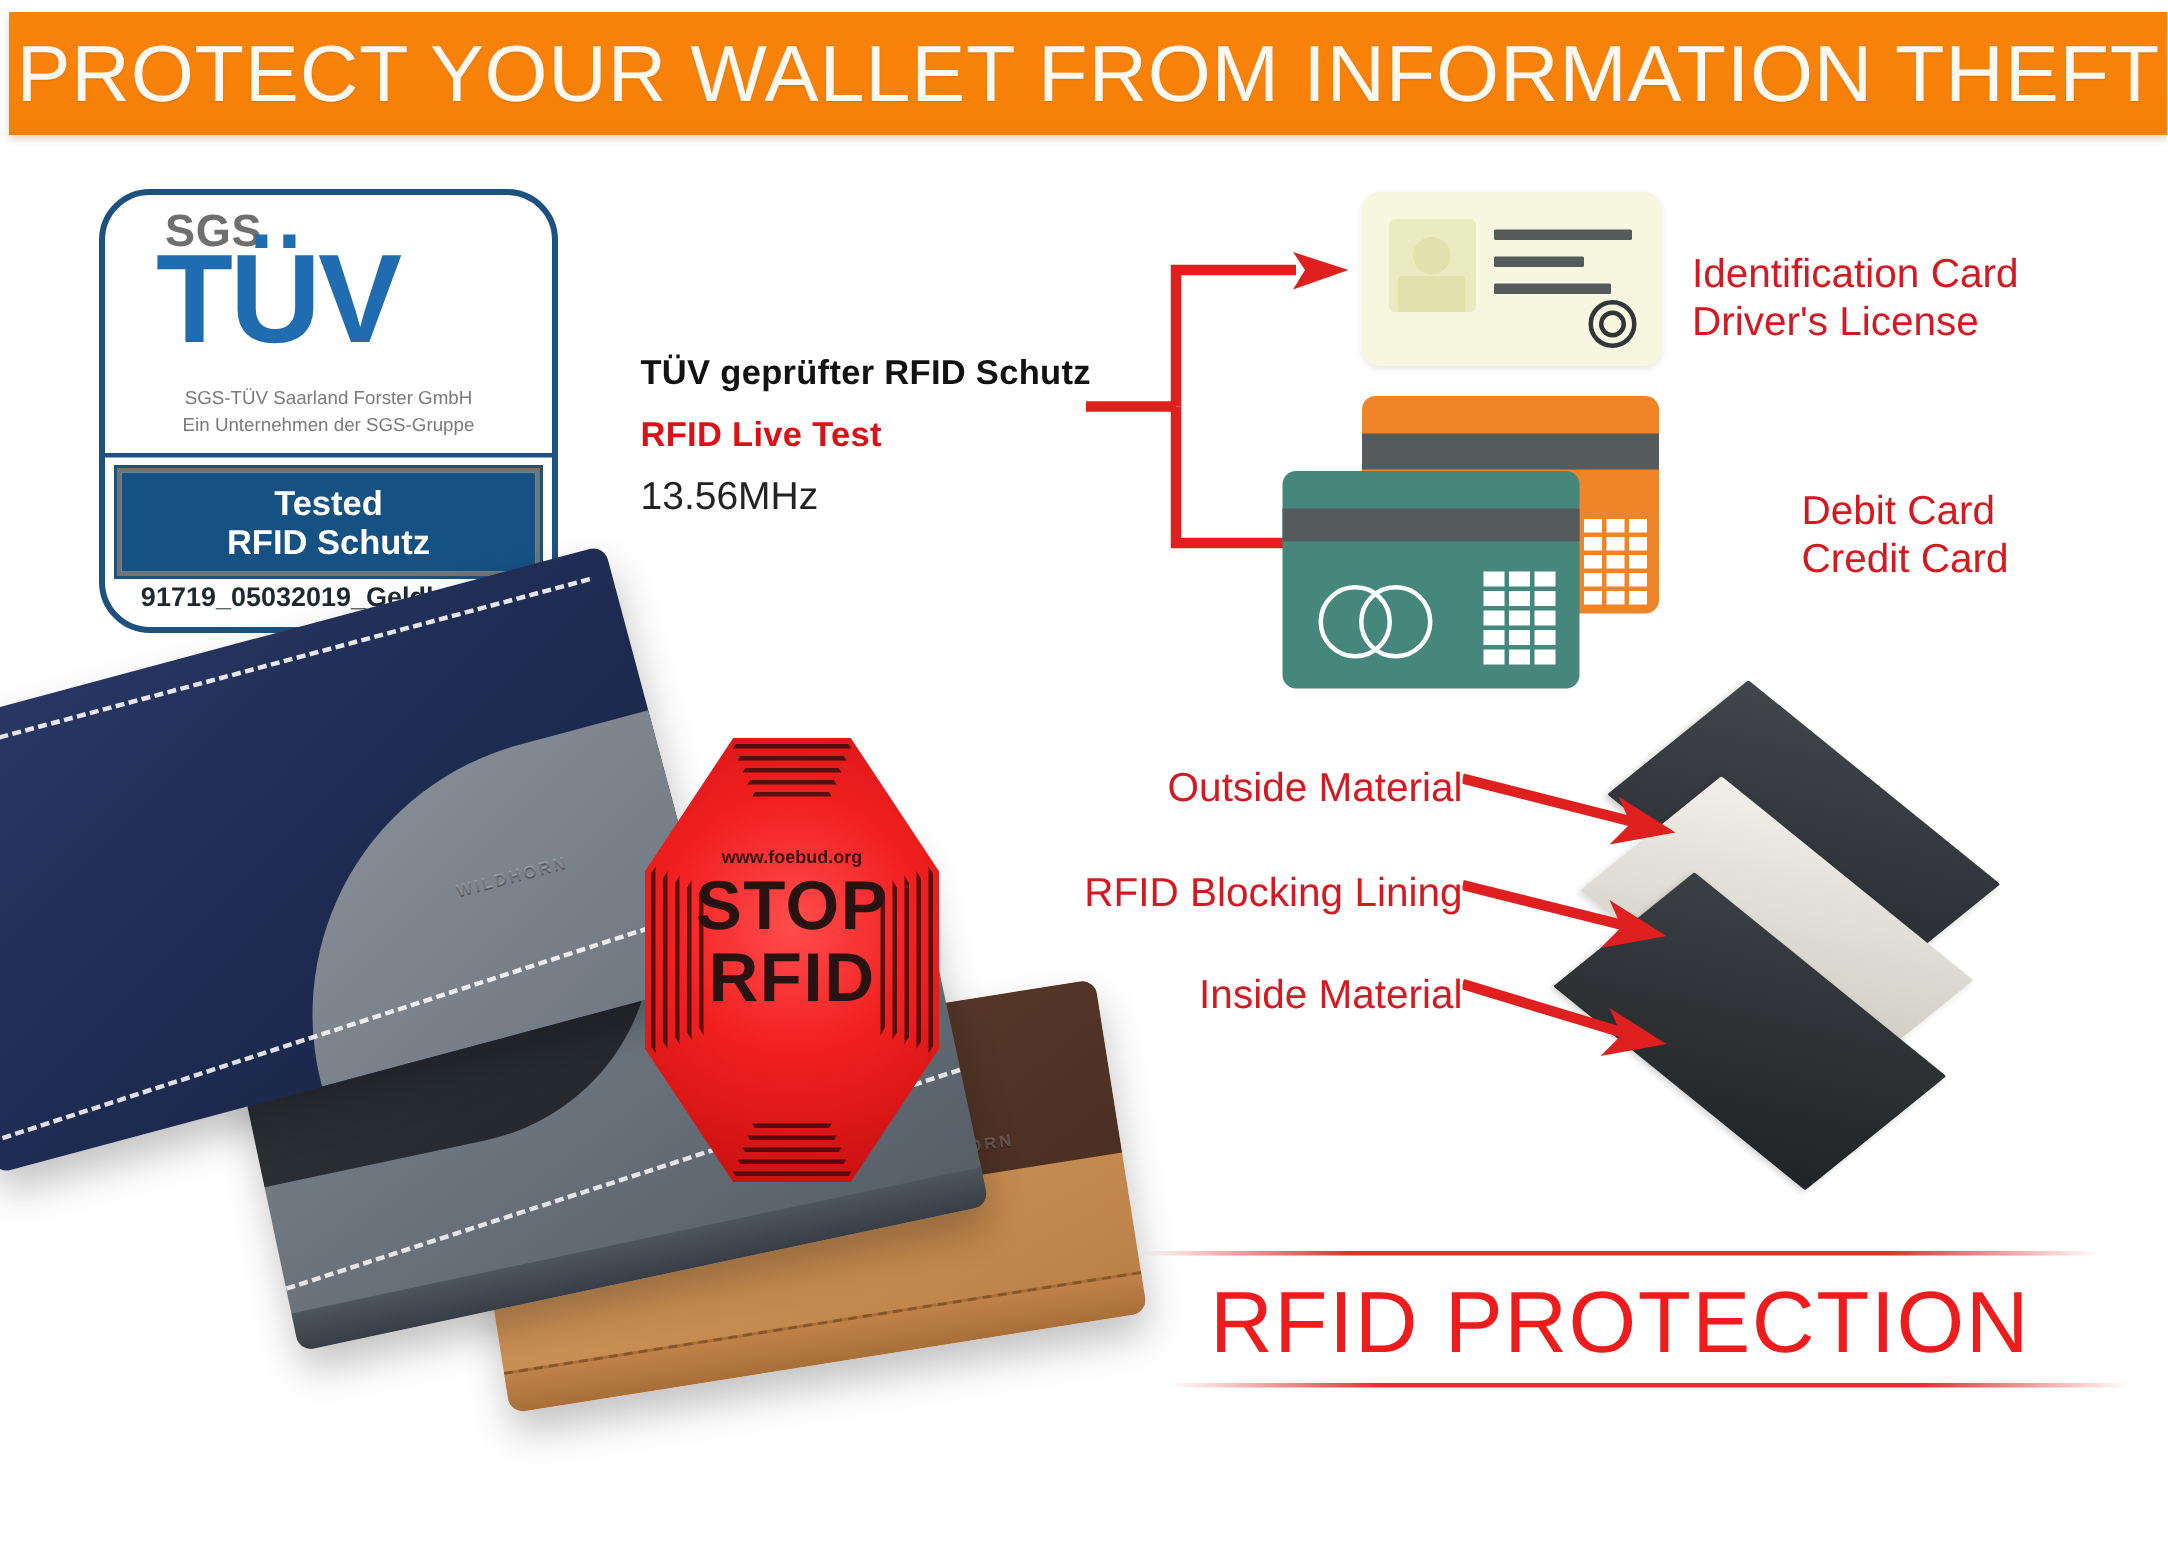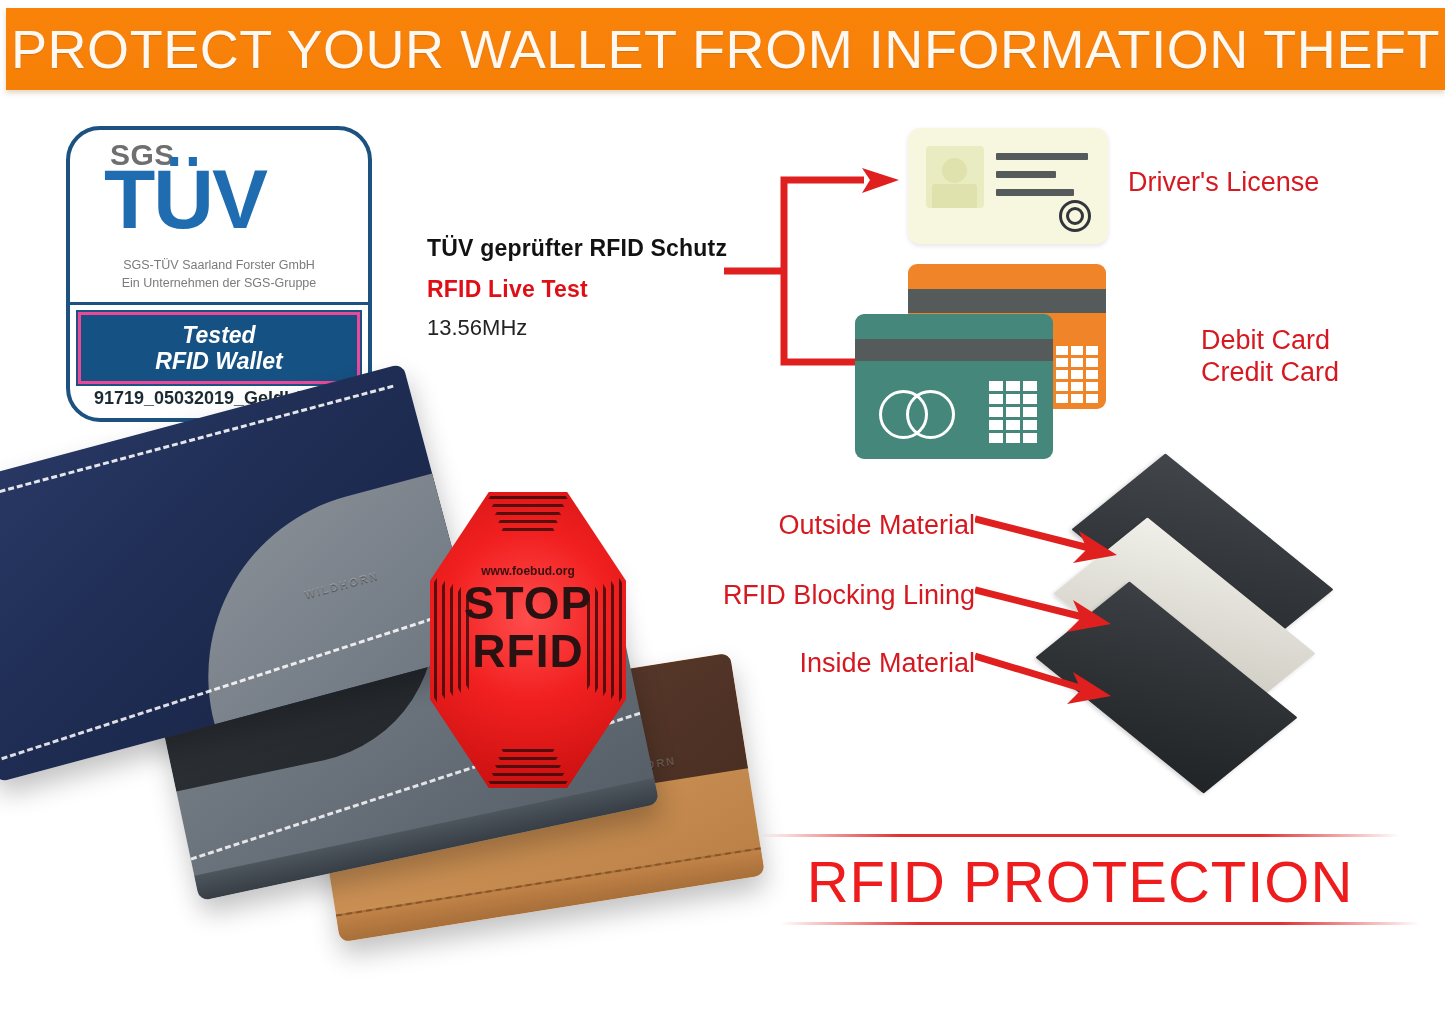--- a/index.html
+++ b/index.html
@@ -60,23 +60,22 @@
   }
   .tuv-sub1 { top: 128px; }
   .tuv-sub2 { top: 146px; }
   .tuv-rule {
     position: absolute; left: 0; top: 172px; width: 100%;
     height: 3px; background: #1c5180;
   }
   .tuv-blue-wrap {
     position: absolute; left: 8px; top: 182px;
     width: 282px; height: 72px;
-    border: 3px solid #ec4899; box-sizing: border-box;
+    border: 3px solid #737373; box-sizing: border-box;
     outline: 2px solid #1c5180;
-    font-style: italic;
   }
   .tuv-blue {
     width: 100%; height: 100%;
     background: #155183; color: #ffffff;
     display: flex; flex-direction: column;
     align-items: center; justify-content: center;
     font-weight: bold; font-size: 23px; line-height: 1.15;
   }
   .tuv-certno {
     position: absolute; left: 0; top: 258px; width: 100%;
@@ -87,21 +86,21 @@
   
   .mid-text { position: absolute; left: 427px; top: 218px; }
   .mid-line1 {
     font-size: 23px; font-weight: bold; color: #121212;
     letter-spacing: .2px; margin-bottom: 14px; white-space: nowrap; margin-top: 17px;
   }
   .mid-line2 {
     font-size: 23px; font-weight: bold; color: #e00f16;
     letter-spacing: .2px; margin-bottom: 12px;
   }
-  .mid-line3 { font-size: 22px; color: #232323; }
+  .mid-line3 { font-size: 26px; color: #232323; }
 
   
   .bracket { position: absolute; left: 724px; top: 168px; width: 190px; height: 206px; }
 
   
   .cards { position: absolute; left: 855px; top: 128px; width: 280px; height: 320px; }
   .id-card {
     position: absolute; left: 53px; top: 0; width: 200px; height: 116px;
     background: #f7f7e0; border-radius: 12px;
     box-shadow: 0 2px 5px rgba(0,0,0,.10);
@@ -324,21 +323,21 @@
     <div class="tuv-top">
       <div class="tuv-sgs">SGS</div>
       <div class="tuv-mark">TÜV</div>
       <div class="tuv-sub1">SGS-TÜV Saarland Forster GmbH</div>
       <div class="tuv-sub2">Ein Unternehmen der SGS-Gruppe</div>
     </div>
     <div class="tuv-rule"></div>
     <div class="tuv-blue-wrap">
       <div class="tuv-blue">
         <span>Tested</span>
-        <span>RFID Wallet</span>
+        <span>RFID Schutz</span>
       </div>
     </div>
     <div class="tuv-certno">91719_05032019_Geldbörsen</div>
   </div>
 
   <div class="mid-text">
     <div class="mid-line1">TÜV geprüfter RFID Schutz</div>
     <div class="mid-line2">RFID Live Test</div>
     <div class="mid-line3">13.56MHz</div>
   </div>
@@ -399,20 +398,21 @@
         <span></span>
           <span></span>
           <span></span>
           <span></span>
           <span></span>
       </div>
     </div>
   </div>
 
   <div class="card-label label-id">
+    <div>Identification Card</div>
     <div>Driver's License</div>
   </div>
   <div class="card-label label-debit">
     <div>Debit Card</div>
     <div>Credit Card</div>
   </div>
 
   <div class="layers">
     <div class="layer lay-top">
         <div class="face"></div>

